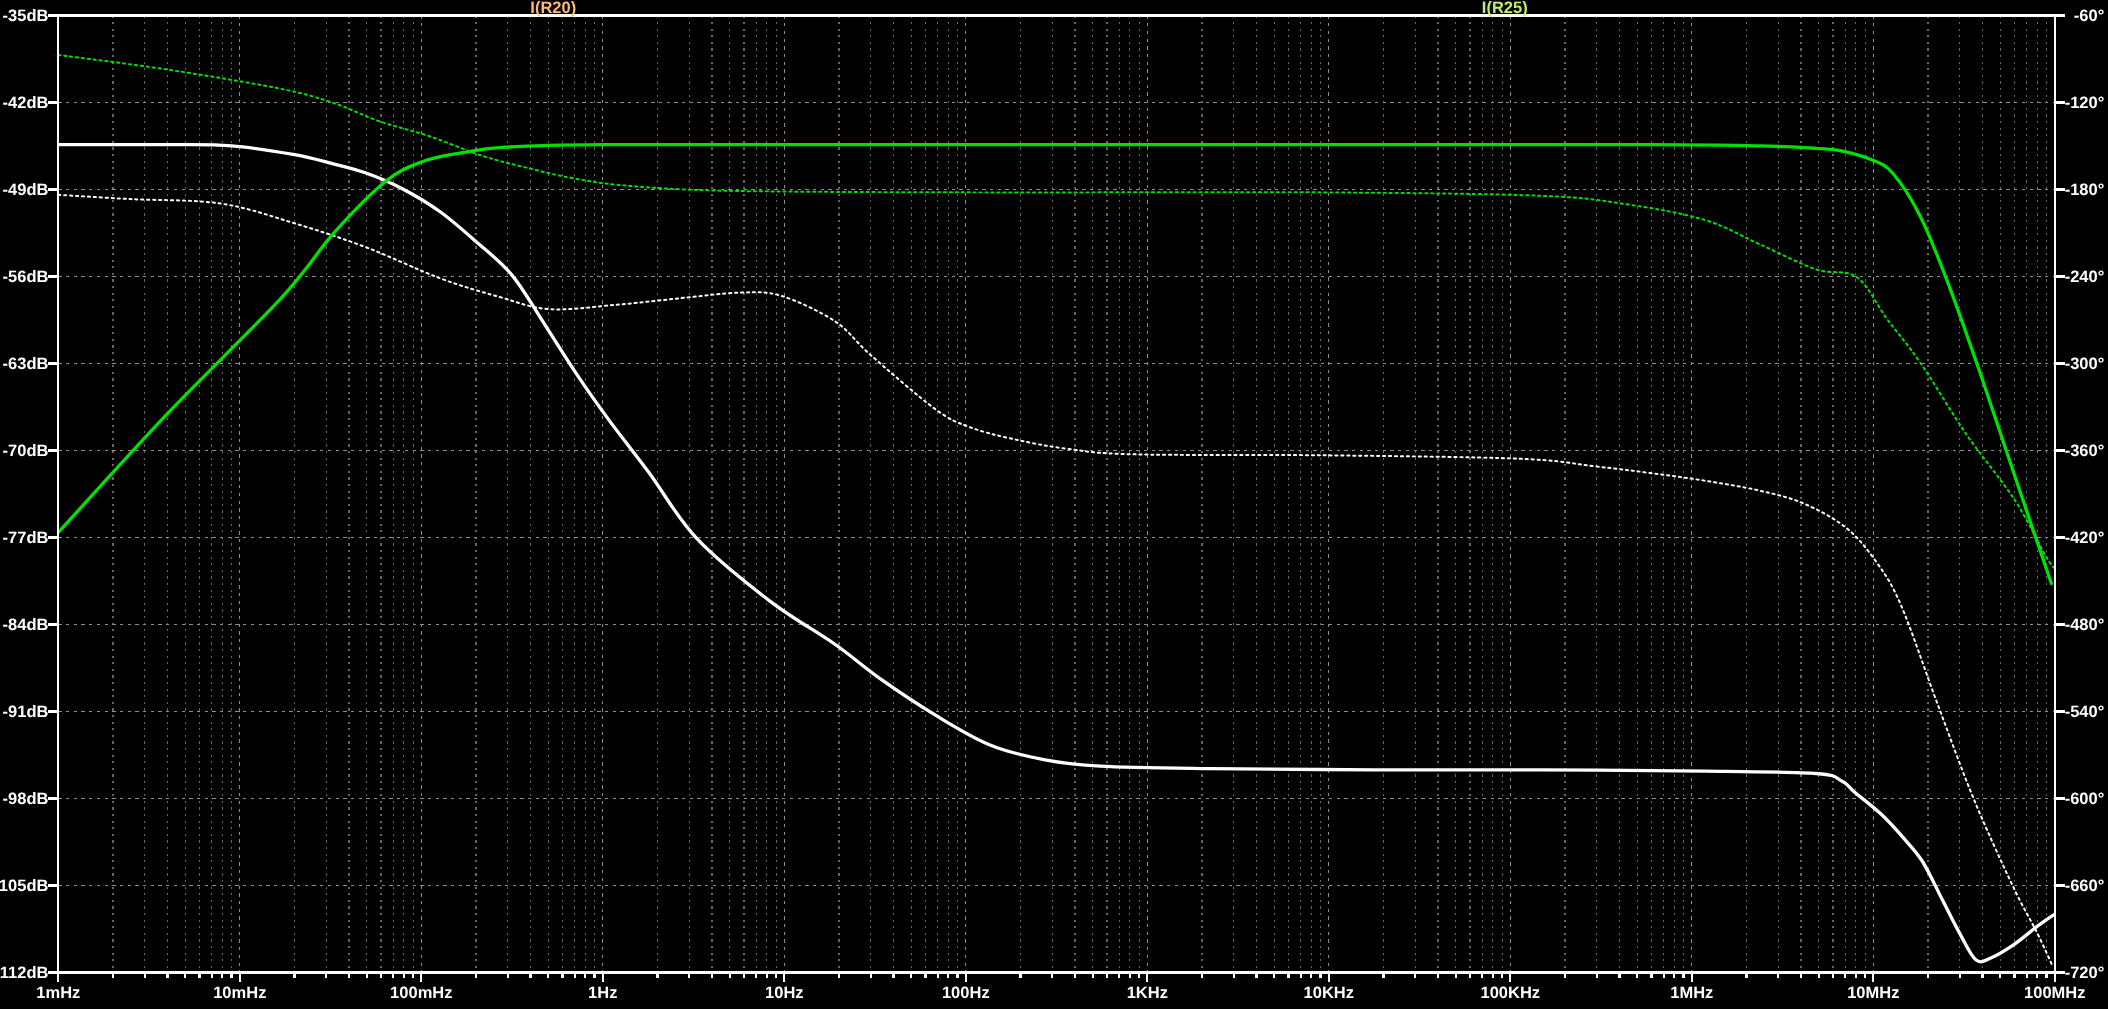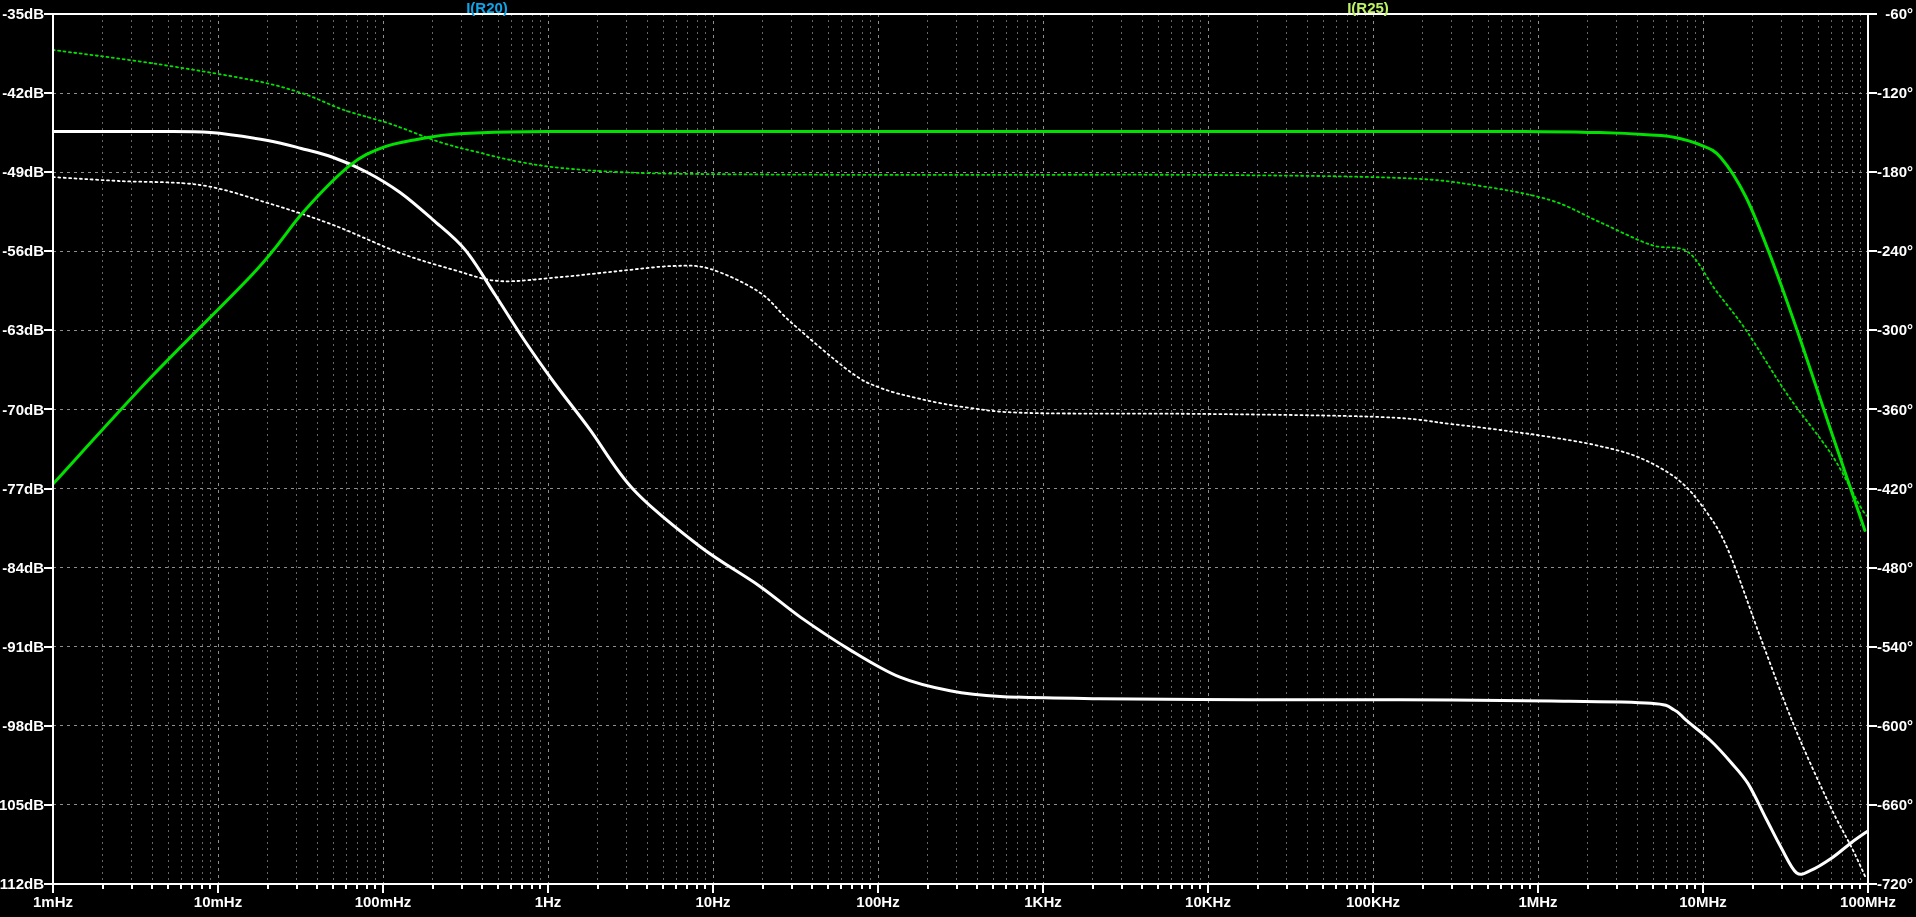--- a/index.html
+++ b/index.html
@@ -307,15 +307,15 @@
         <text x="713.0" y="907">10Hz</text>
         <text x="878.0" y="907">100Hz</text>
         <text x="1043.0" y="907">1KHz</text>
         <text x="1208.0" y="907">10KHz</text>
         <text x="1373.0" y="907">100KHz</text>
         <text x="1538.0" y="907">1MHz</text>
         <text x="1703.0" y="907">10MHz</text>
         <text x="1868.0" y="907">100MHz</text>
       </g>
     </svg>
-  <span class="trace-label" style="left: 487px; color: #0ea5e9;">I(R20)</span>
+  <span class="trace-label" style="left: 503px; color: #fdba74;">I(R20)</span>
   <span class="trace-label" style="left: 1368px; color: #bef264;">I(R25)</span>
 </div>
 
 </body></html>

